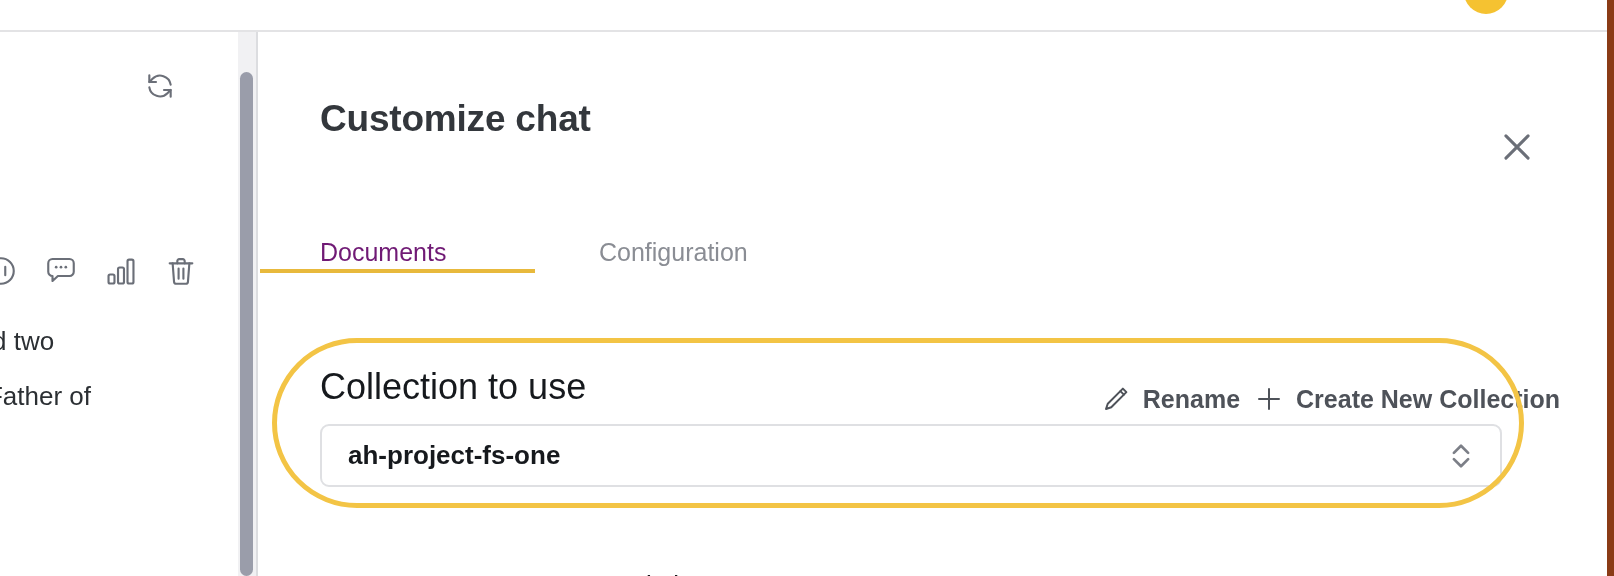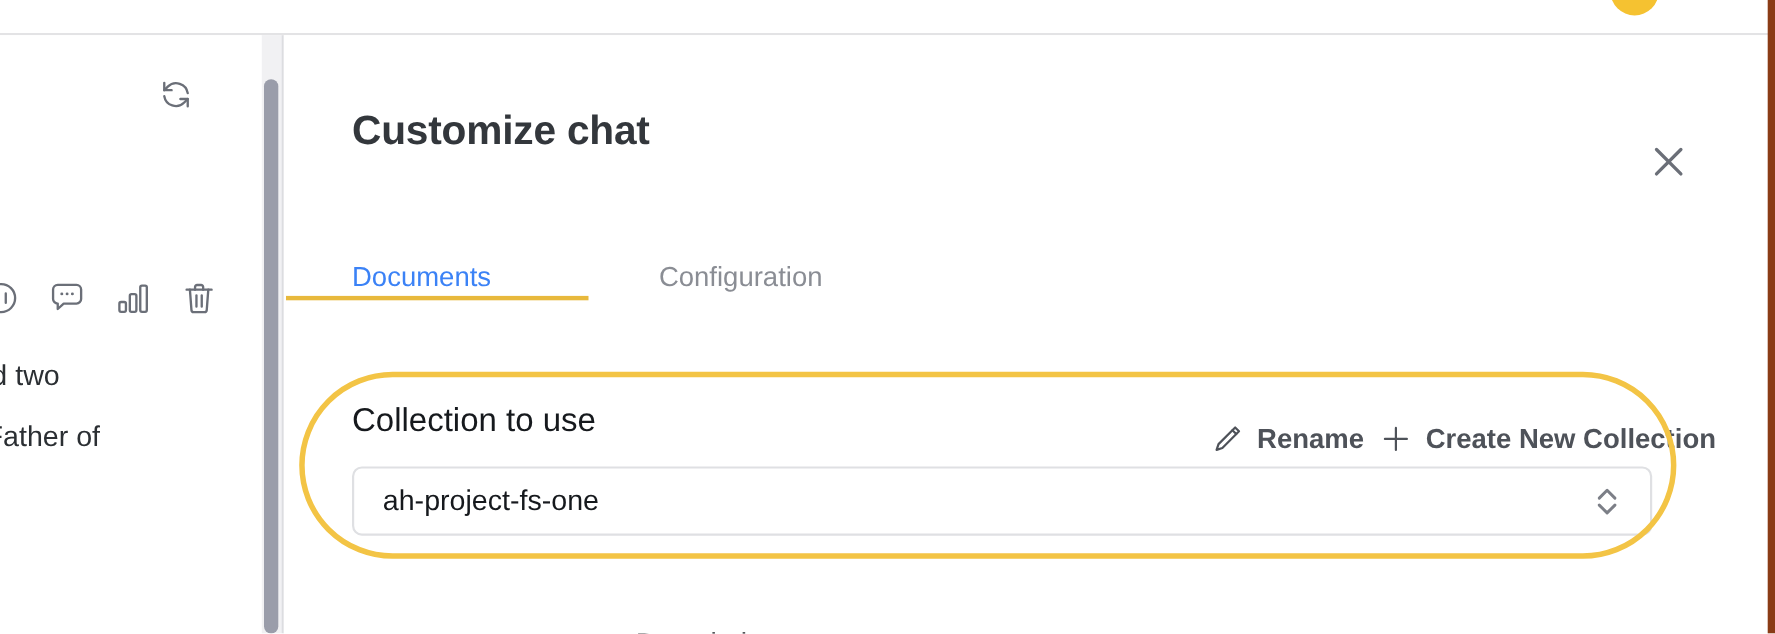--- a/index.html
+++ b/index.html
@@ -83,21 +83,21 @@
   
   .tabs {
     position: absolute; left: 62px; top: 206px;
     display: flex; align-items: flex-start;
   }
   .tab {
     font-size: 25px; color: #8a8d94; cursor: pointer;
     padding: 0 0 28px 0; white-space: nowrap;
   }
   .tab + .tab { margin-left: 4px; }
-  .tab.is-active { color: #3b82f6; }
+  .tab.is-active { color: #701a75; }
   .tabs-underline {
     position: absolute; left: 2px; top: 237px;
     width: 275px; height: 4px; background: #e8b93c;
   }
 
   
   .actions {
     position: absolute; right: 48px; top: 306px;
     display: flex; align-items: center; gap: 14px;
     font-size: 25px; font-weight: bold; color: #4e5259;
@@ -112,32 +112,32 @@
     width: 1252px; height: 170px;
     border: 5px solid #f3c445;
     border-radius: 86px;
     background: transparent;
     pointer-events: none;
   }
 
   
   .field-label {
     position: absolute; left: 320px; top: 366px;
-    font-size: 30px; color: #16191d;
+    font-size: 36px; color: #16191d;
   }
   .select-wrap {
     position: absolute; left: 320px; top: 424px;
     width: 1182px; height: 63px;
   }
   .select-box {
     width: 100%; height: 100%;
     border: 2px solid #dfe0e3; border-radius: 9px;
     background: #ffffff;
     display: flex; align-items: center;
-    padding: 0 26px; cursor: pointer;
+    padding: 0 26px; cursor: pointer; font-weight: bold;
   }
   .select-value { font-size: 26px; color: #16191d; }
   .select-chevrons {
     position: absolute; right: 28px; top: 50%; transform: translateY(-50%);
     width: 26px; height: 38px;
   }
 
   
   .desc-label {
     position: absolute; left: 320px; top: 538px;

